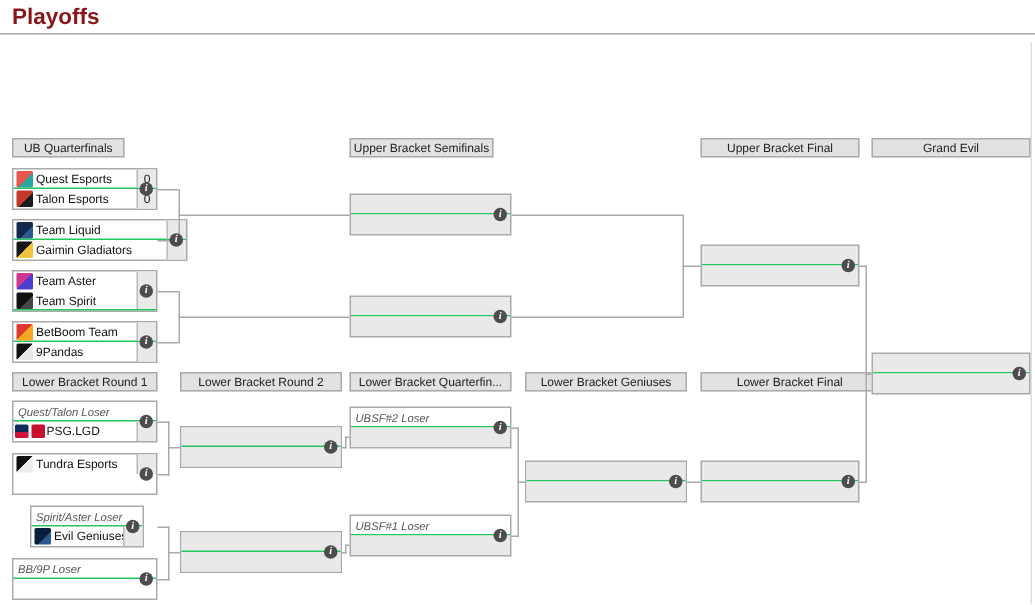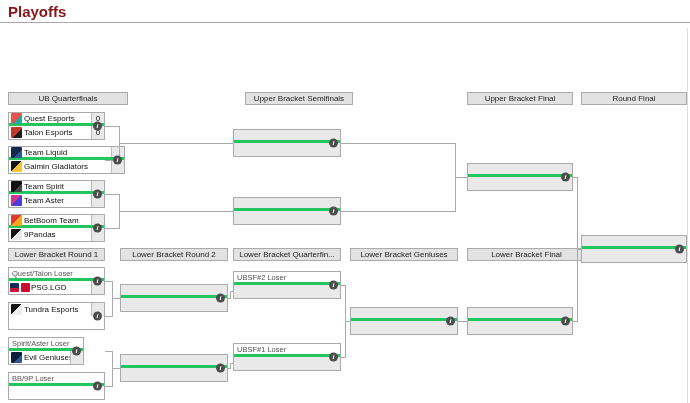--- a/index.html
+++ b/index.html
@@ -5,45 +5,45 @@
   *{box-sizing:border-box;margin:0;padding:0}
   html,body{width:690px;height:403px}
   body{background:#fff;font-family:"Liberation Sans",sans-serif;position:relative;overflow:hidden}
   .title{position:absolute;left:8px;top:3px;font-size:15px;font-weight:bold;color:#8a1518}
   .rule{position:absolute;left:0;top:22px;width:690px;height:1px;background:#a7a7a7}
   .edge{position:absolute;left:687px;top:28px;width:1px;height:375px;background:#dedede}
   .hdr{position:absolute;height:13px;background:#e2e2e2;border:1px solid #aaa;font-size:8px;color:#222;
        display:flex;align-items:center;justify-content:center;white-space:nowrap;overflow:hidden}
   .match{position:absolute;height:28px;border:1px solid #aaa;background:#fff}
   .row{height:13px;display:flex;align-items:center;position:relative}
-  .row.top{border-bottom:3px solid #22c55e}
+  .row.top{border-bottom:1px solid #22c55e}
   .logo{width:11px;height:11px;margin:0 2px;flex:none;border-radius:1px}
   .logo.small{width:9px;height:9px;margin:0 1px}
   .tname{flex:1;font-size:8px;color:#111;white-space:nowrap;overflow:hidden}
-  .ph-name{flex:1;color:#555;font-size:7.5px;padding-left:3px;white-space:nowrap;overflow:hidden}
+  .ph-name{flex:1;font-style:italic;color:#555;font-size:7.5px;padding-left:3px;white-space:nowrap;overflow:hidden}
   .score{width:13px;align-self:stretch;background:#e9e9e9;border-left:1px solid #bbb;font-size:8px;color:#111;
          display:flex;align-items:center;justify-content:center;flex:none}
   .slot{background:#e9e9e9}
   .info{position:absolute;right:2px;top:50%;transform:translateY(-50%);width:9px;height:9px;border-radius:50%;
         background:#4d4d4d;color:#fff;font:italic bold 7px "Liberation Serif",serif;
         display:flex;align-items:center;justify-content:center;z-index:3;line-height:1}
   .line{position:absolute;background:#aaa}
 </style>
 </head>
 <body>
 
 <div>
   <h2 class="title">Playoffs</h2>
   <div class="rule"></div>
   <div class="edge"></div>
 
-  <div class="hdr" style="left:8px;top:92px;width:120px">UB Quarterfinals</div>
-  <div class="hdr" style="left:245px;top:92px;width:108px">Upper Bracket Semifinals</div>
+  <div class="hdr" style="left:8px;top:92px;width:75px">UB Quarterfinals</div>
+  <div class="hdr" style="left:233px;top:92px;width:96px">Upper Bracket Semifinals</div>
   <div class="hdr" style="left:467px;top:92px;width:106px">Upper Bracket Final</div>
-  <div class="hdr" style="left:581px;top:92px;width:106px">Round Final</div>
+  <div class="hdr" style="left:581px;top:92px;width:106px">Grand Evil</div>
   <div class="hdr" style="left:8px;top:248px;width:97px">Lower Bracket Round 1</div>
   <div class="hdr" style="left:120px;top:248px;width:108px">Lower Bracket Round 2</div>
   <div class="hdr" style="left:233px;top:248px;width:108px">Lower Bracket Quarterfin...</div>
   <div class="hdr" style="left:350px;top:248px;width:108px">Lower Bracket Geniuses</div>
   <div class="hdr" style="left:467px;top:248px;width:119px">Lower Bracket Final</div>
 
   <div class="match" style="left:8px;top:112px;width:97px">
     <div class="row top">
       <span class="logo" style="background:linear-gradient(135deg,#e8554d 55%,#27a79e 55%)"></span>
       <span class="tname">Quest Esports</span>
@@ -65,28 +65,28 @@
     </div>
     <div class="row">
       <span class="logo" style="background:linear-gradient(135deg,#141414 50%,#f2c43c 50%)"></span>
       <span class="tname">Gaimin Gladiators</span>
       <span class="score"></span>
     </div>
     <span class="info">i</span>
   </div>
 
   <div class="match" style="left:8px;top:180px;width:97px">
+    <div class="row">
+      <span class="logo" style="background:linear-gradient(135deg,#d1368f 50%,#4a3fd0 50%)"></span>
+      <span class="tname">Team Aster</span>
+      <span class="score"></span>
+    </div>
     <div class="row top">
       <span class="logo" style="background:linear-gradient(135deg,#111111 60%,#474747 60%)"></span>
       <span class="tname">Team Spirit</span>
-      <span class="score"></span>
-    </div>
-    <div class="row">
-      <span class="logo" style="background:linear-gradient(135deg,#d1368f 50%,#4a3fd0 50%)"></span>
-      <span class="tname">Team Aster</span>
       <span class="score"></span>
     </div>
     <span class="info">i</span>
   </div>
 
   <div class="match" style="left:8px;top:214px;width:97px">
     <div class="row top">
       <span class="logo" style="background:linear-gradient(135deg,#e03a2f 50%,#f5a623 50%)"></span>
       <span class="tname">BetBoom Team</span>
       <span class="score"></span>
@@ -135,21 +135,21 @@
 
   <div class="match" style="left:8px;top:302px;width:97px">
     <div class="row">
       <span class="logo" style="background:linear-gradient(135deg,#101010 50%,#ececec 50%)"></span>
       <span class="tname">Tundra Esports</span>
       <span class="score"></span>
     </div>
     <span class="info">i</span>
   </div>
 
-  <div class="match" style="left:8px;top:337px;width:76px">
+  <div class="match" style="left:20px;top:337px;width:76px">
     <div class="row top">
       <span class="ph-name">Spirit/Aster Loser</span>
     </div>
     <div class="row">
       <span class="logo" style="background:linear-gradient(135deg,#0b1e3c 60%,#2c5a8f 60%)"></span>
       <span class="tname">Evil Geniuses</span>
       <span class="score"></span>
     </div>
     <span class="info">i</span>
   </div>

